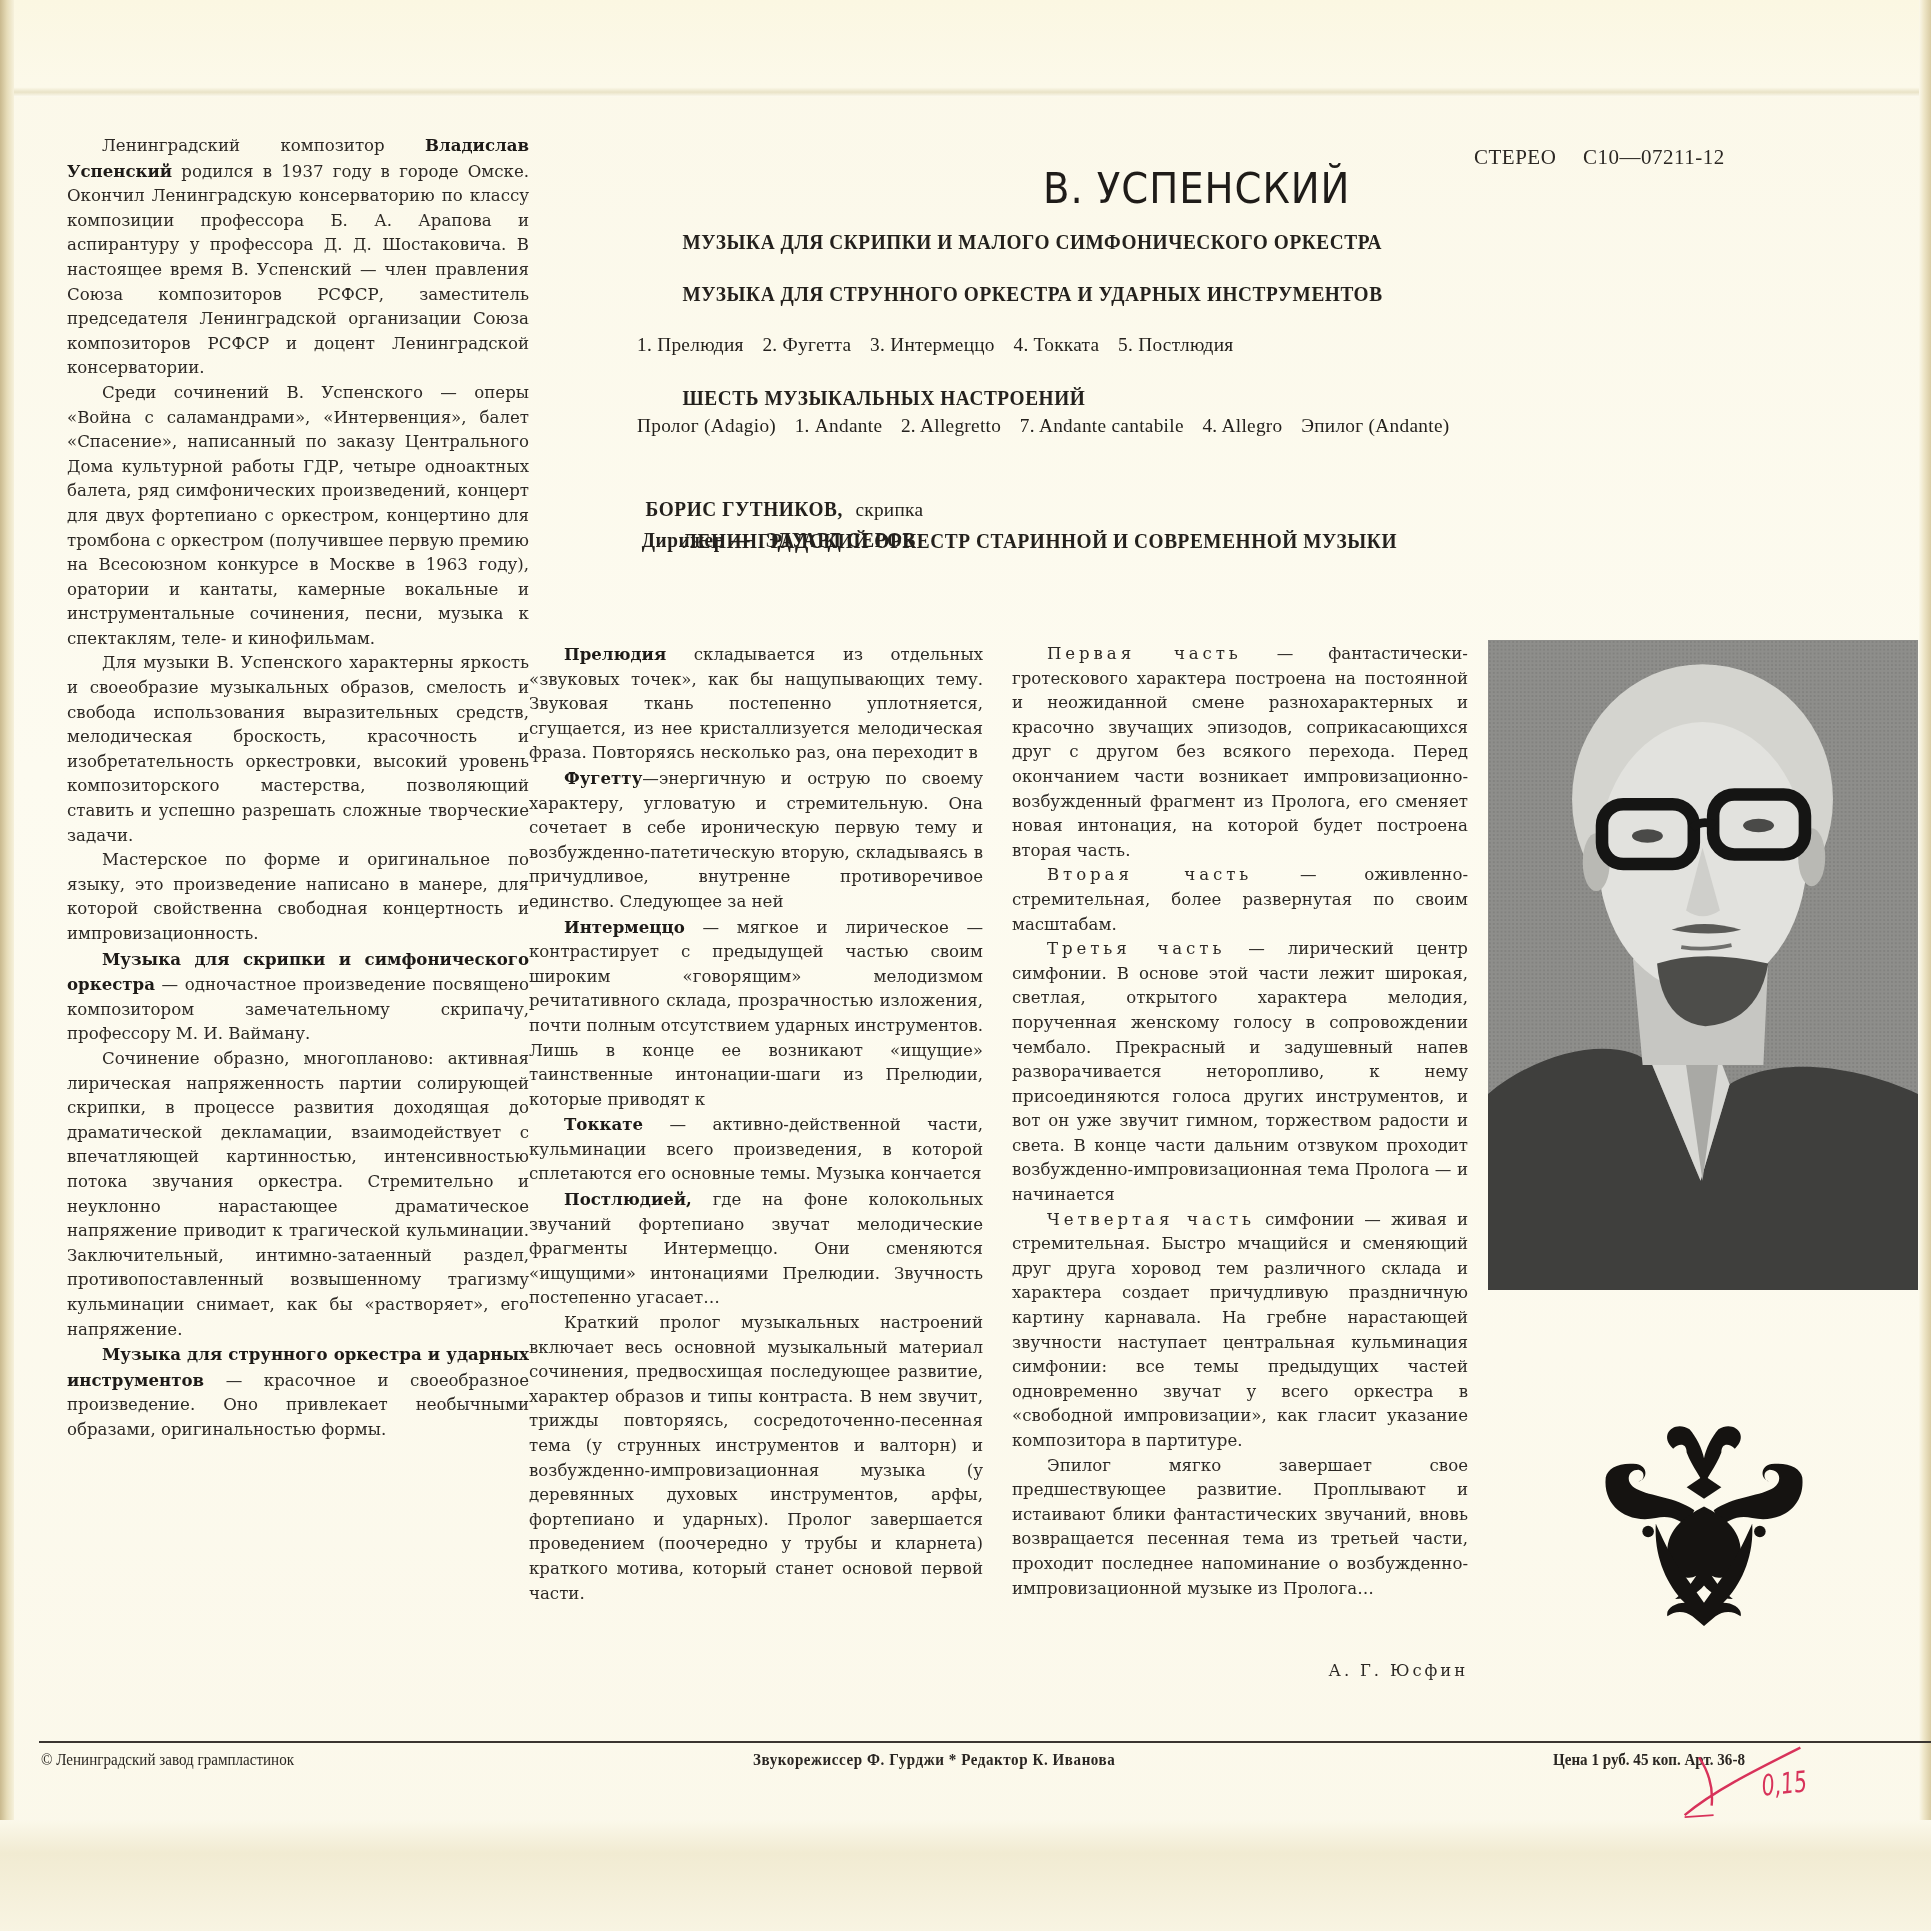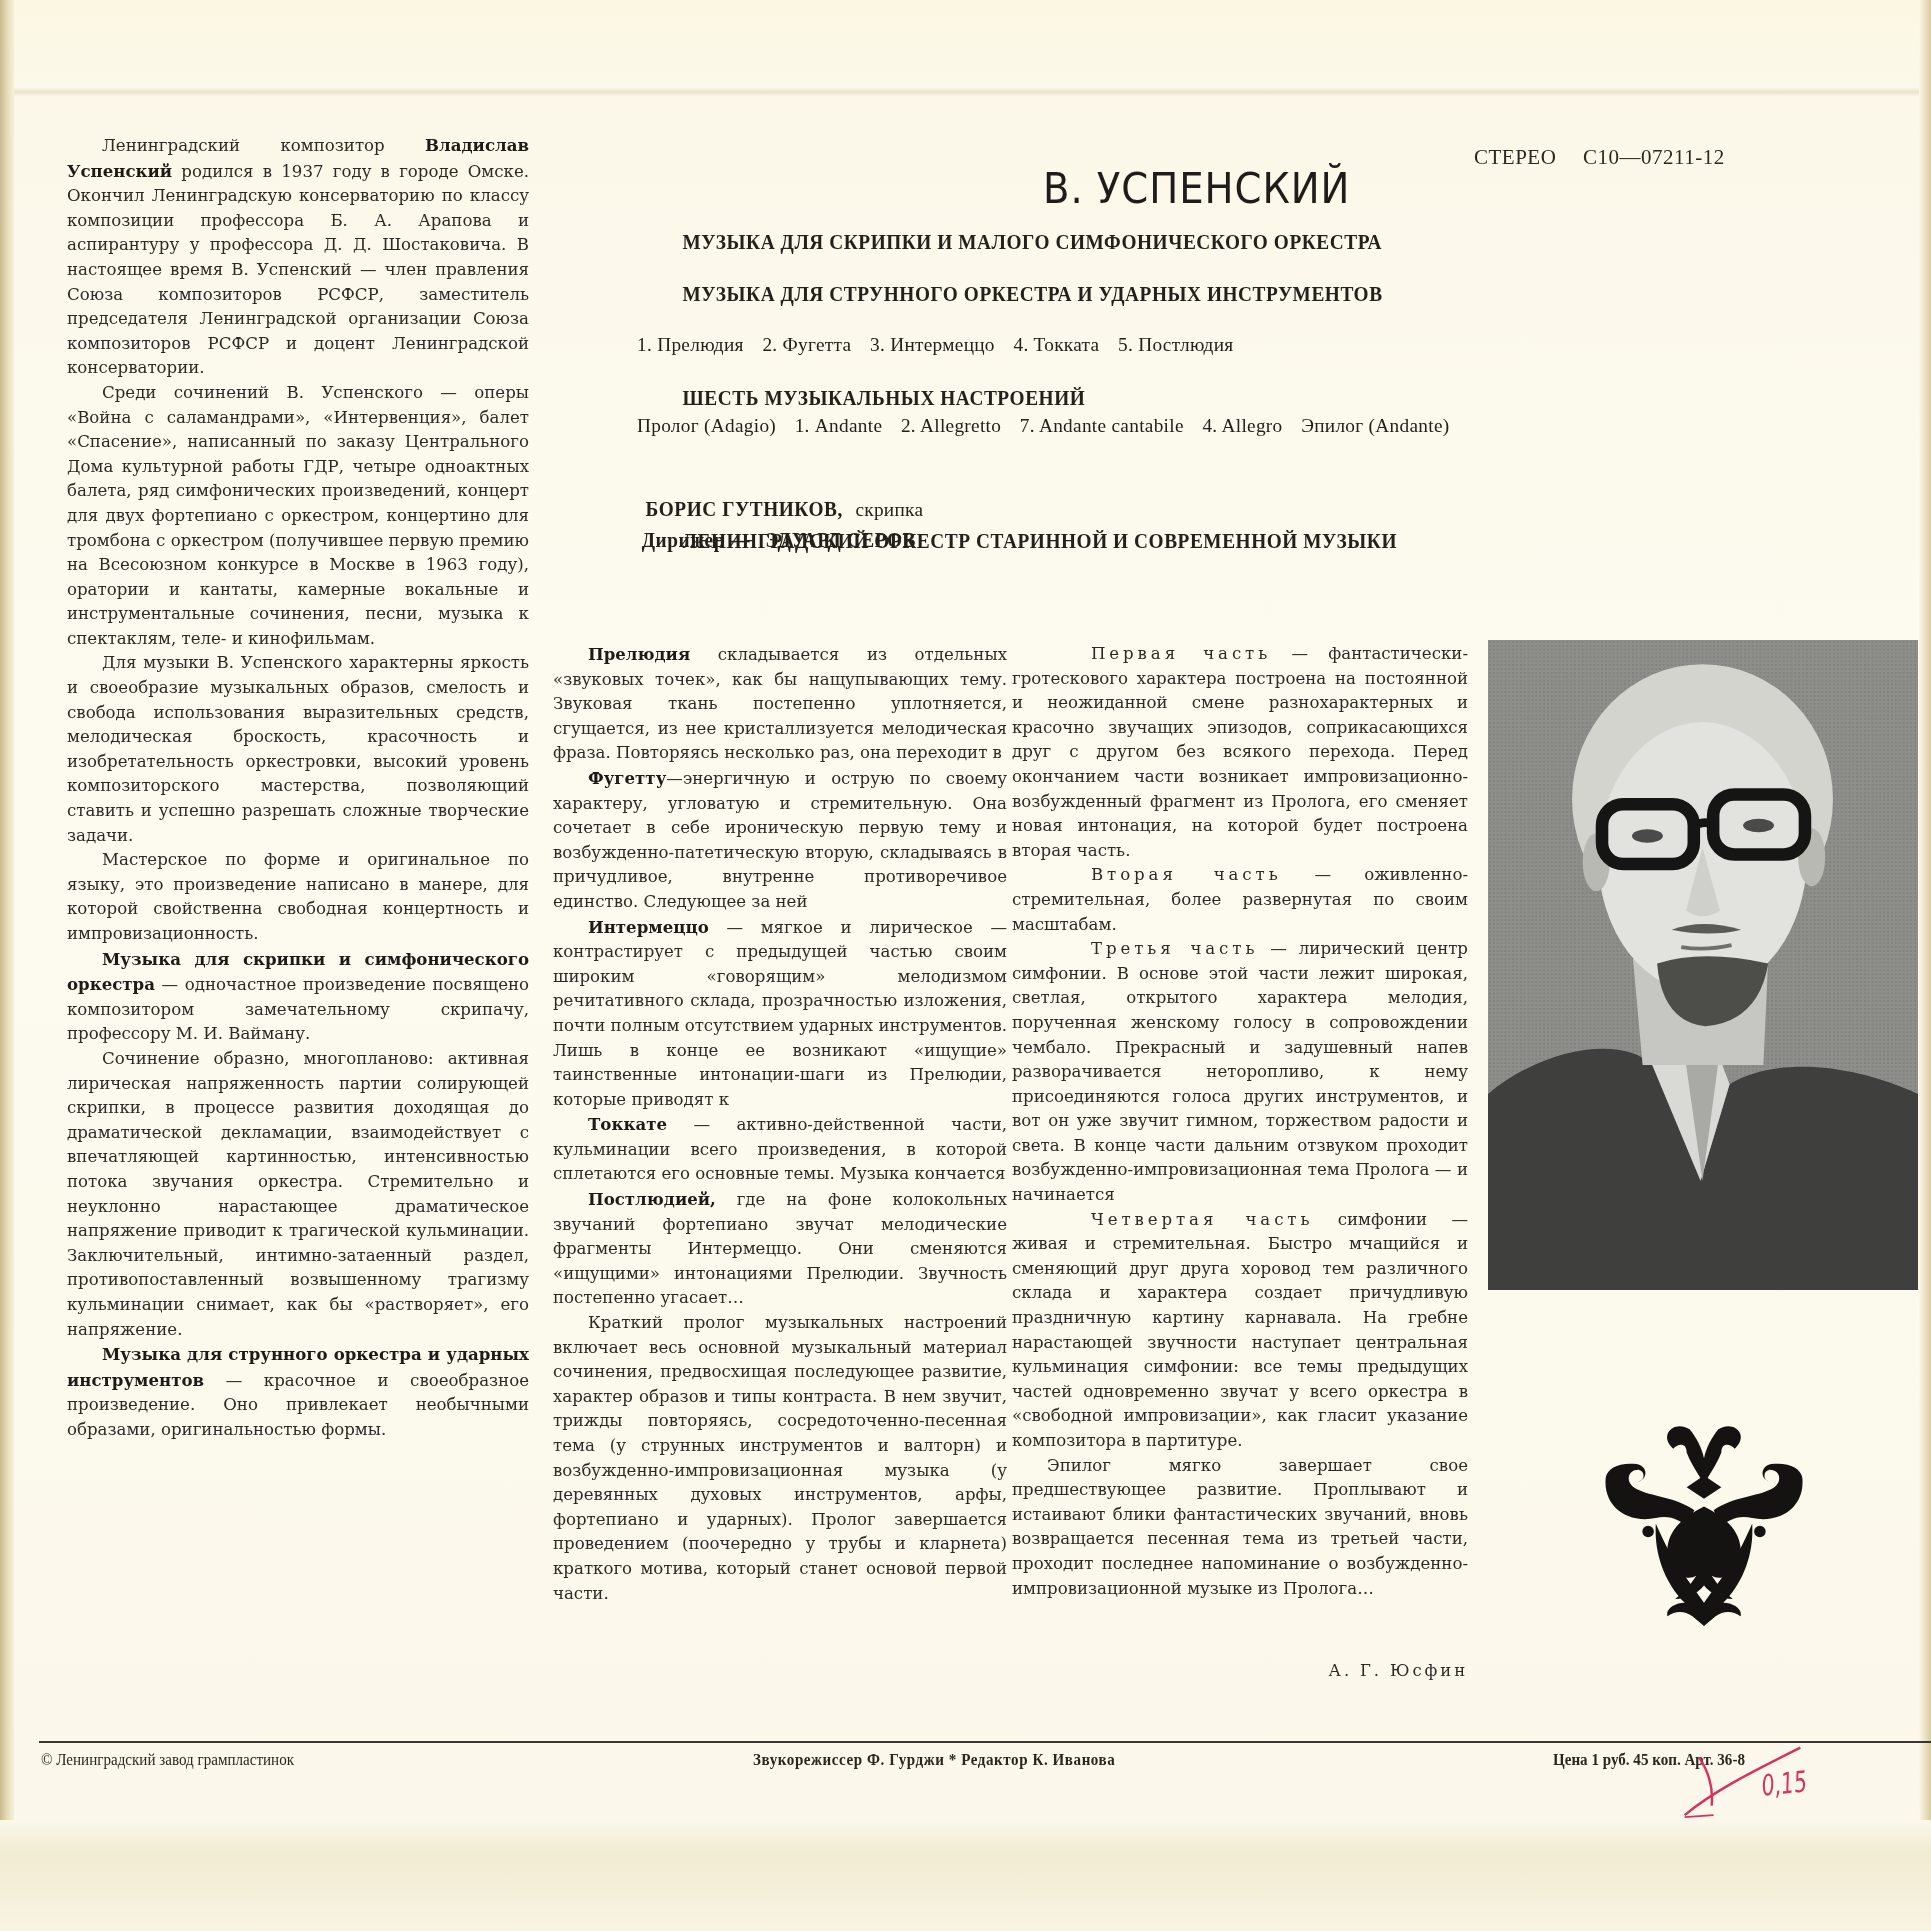--- a/index.html
+++ b/index.html
@@ -53,23 +53,23 @@
     .movements { font-size: 19.3px; letter-spacing: 0.3px; }
     .movements span + span { margin-left: 13.5px; }
 
     
     .col {
       position: absolute; font-family: "DejaVu Serif", serif; font-size: 16.6px;
       line-height: 24.6px; text-align: justify; color: #2d2925; hyphens: manual;
     }
     .col p { margin: 0; text-indent: 35px; }
     .col b { font-weight: 700; color: #1d1a17; }
-    .col .spaced { letter-spacing: 3.9px; margin-left: 44px; }
+    .col .spaced { letter-spacing: 3.9px; }
     .col-1 { left: 43px; top: 133px; width: 462px; margin-left: 24px; }
-    .col-2 { left: 529px; top: 642px; width: 454px; margin-left: 24px; }
+    .col-2 { left: 529px; top: 642px; width: 454px; }
     .col-3 { left: 1012px; top: 642px; width: 456px; }
     .signature {
       position: absolute; left: 1236px; top: 1661px; width: 232px; text-align: right;
       font-family: "DejaVu Serif", serif; font-size: 16.4px; letter-spacing: 2.9px; color: #2d2925;
     }
 
     
     .photo {
       position: absolute; left: 1488px; top: 640px; width: 430px; height: 650px;
       background: radial-gradient(ellipse at 50% 40%, #b9b9b6 0%, #8d8d8a 55%, #6f6f6c 100%);

